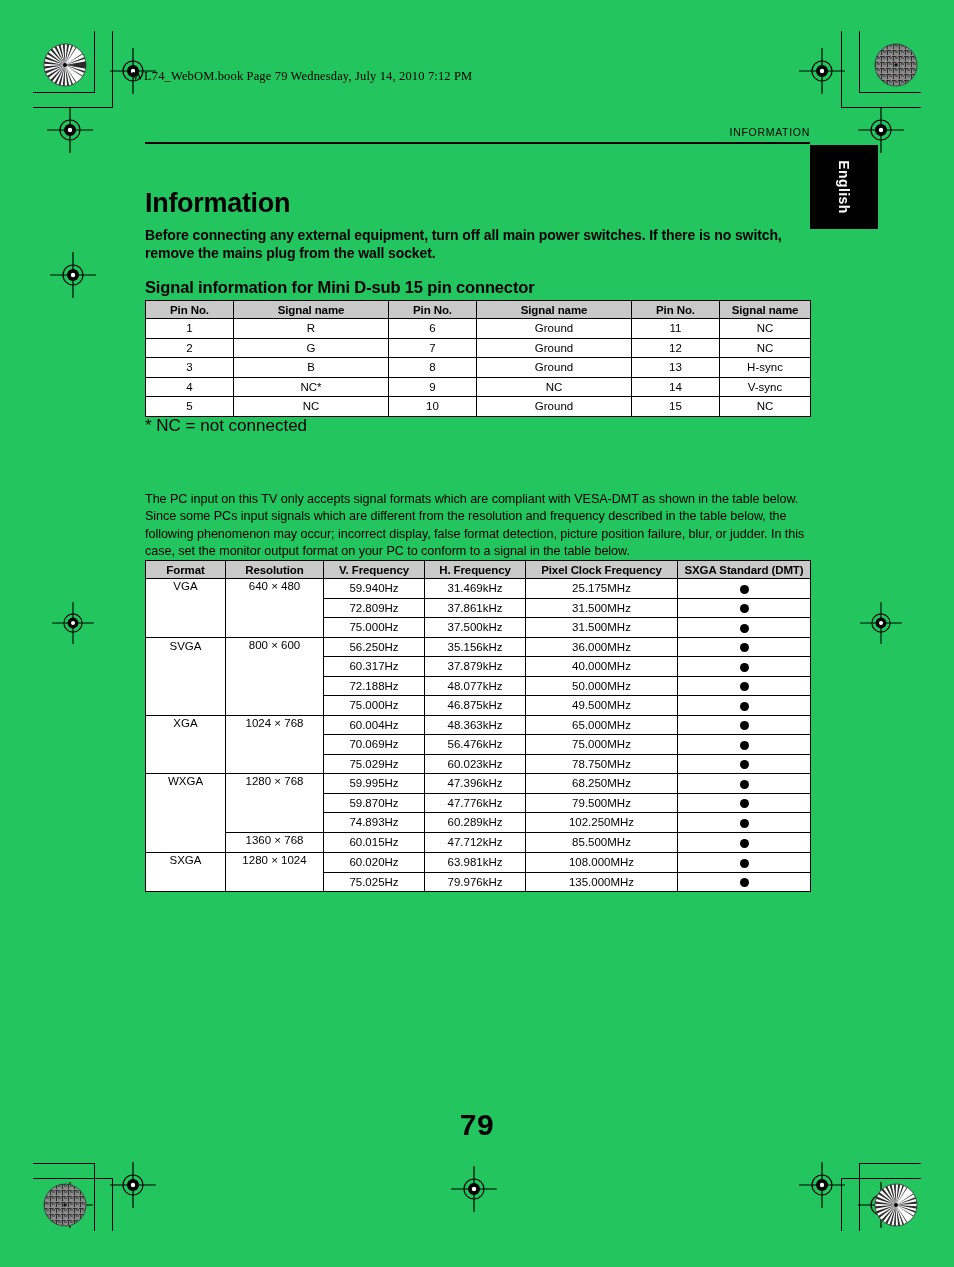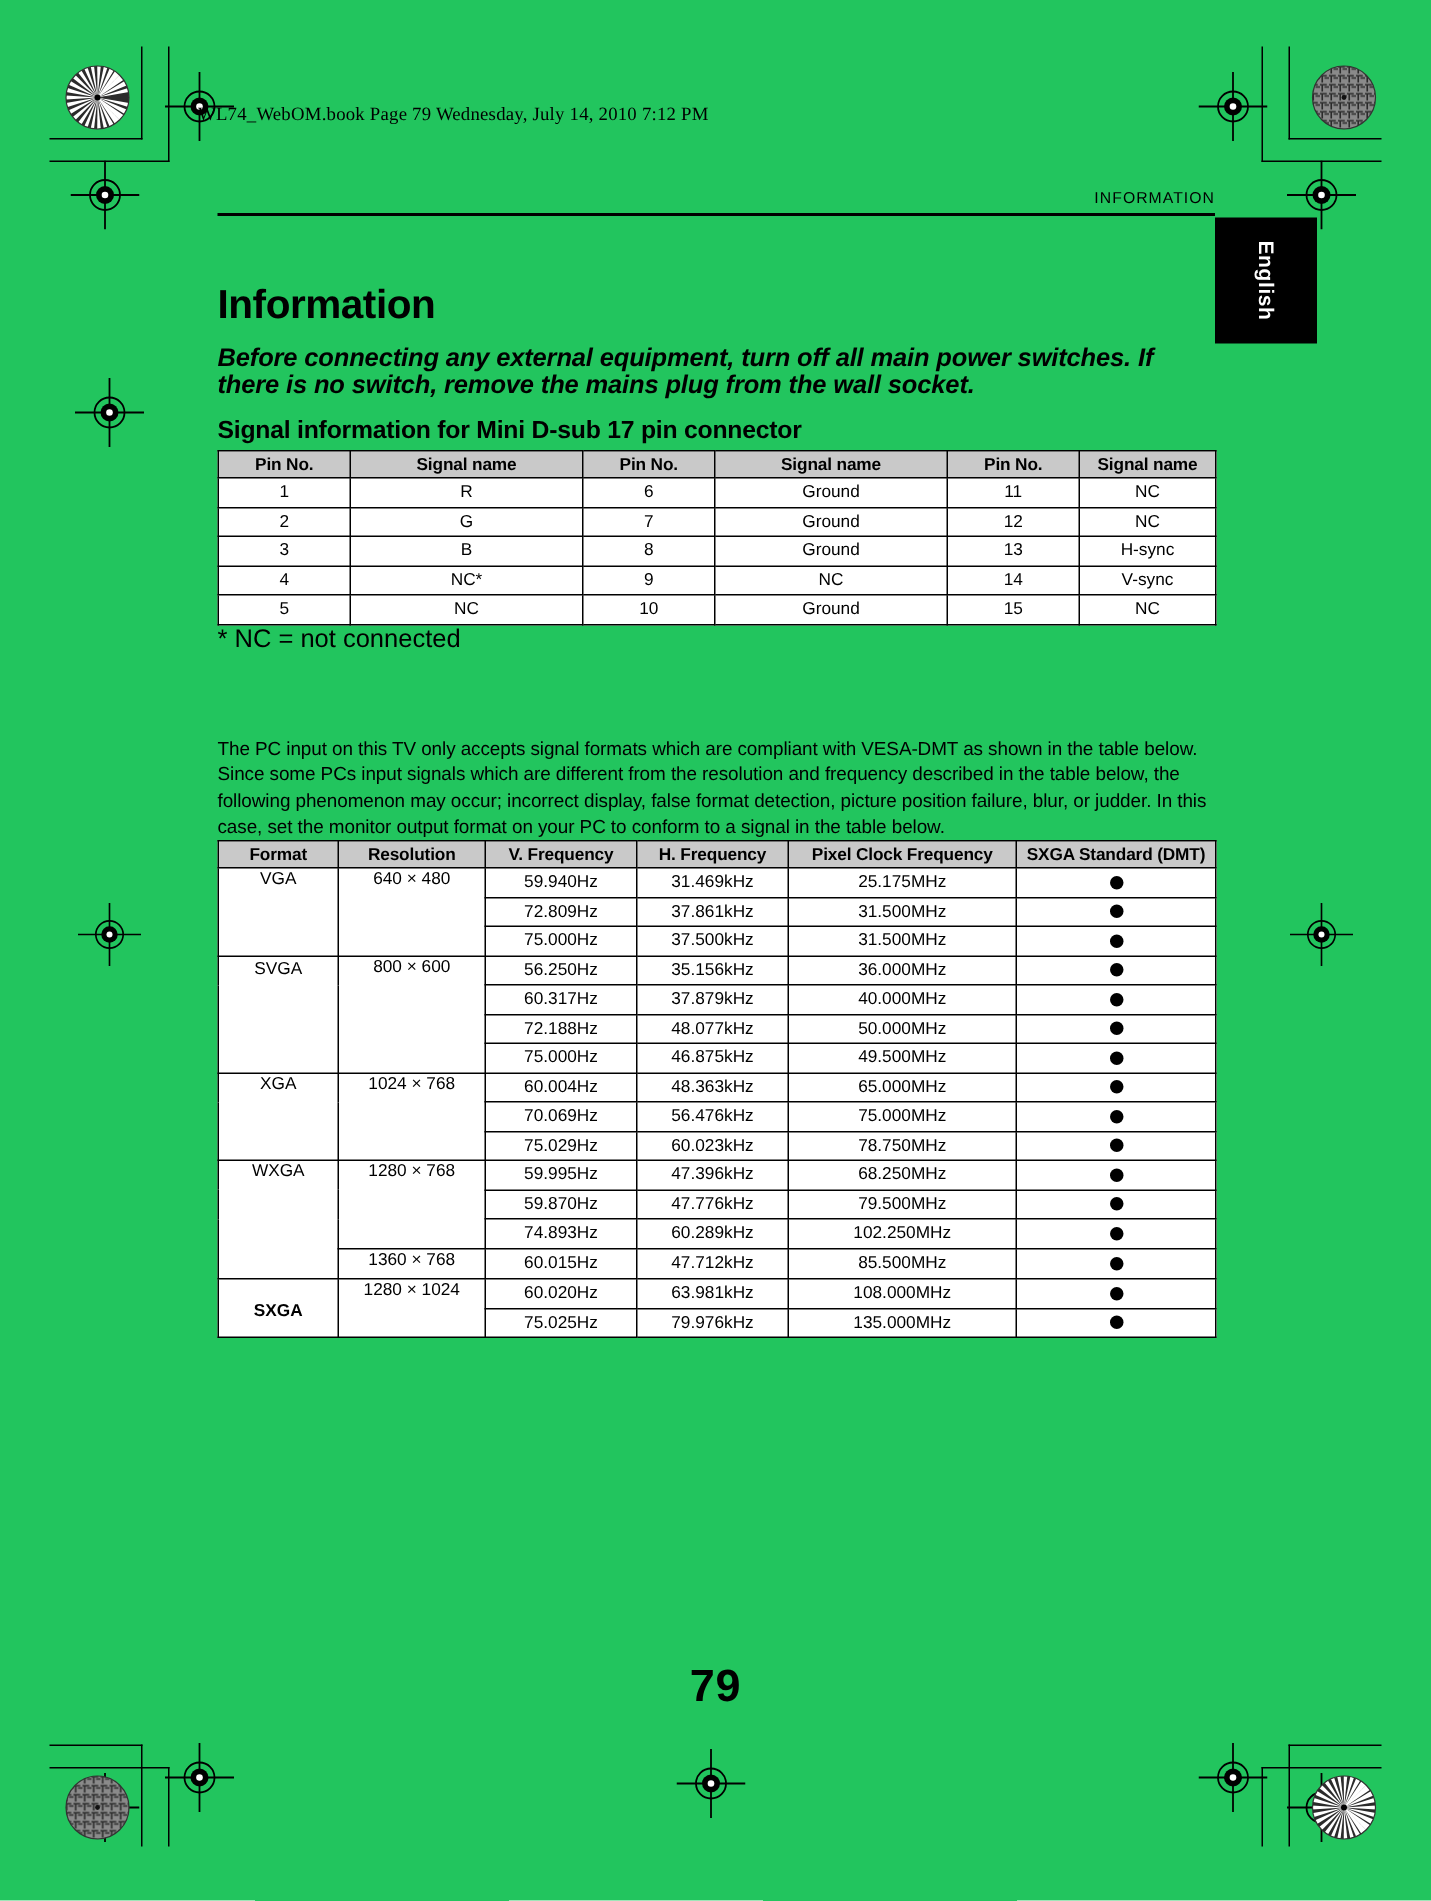--- a/index.html
+++ b/index.html
@@ -87,23 +87,22 @@
     font-size: 27px;
     font-weight: bold;
     letter-spacing: -0.3px;
     color: #000;
   }
   #lead-note {
     position: absolute;
     left: 145px;
     top: 213px;
     width: 665px;
-    font-size: 17px;
+    font-size: 14px;
     font-weight: bold;
-    font-style: italic;
     line-height: 17.5px;
     letter-spacing: -0.1px;
     color: #000;
   }
   .section-heading {
     position: absolute;
     left: 145px;
     font-size: 16.5px;
     letter-spacing: -0.15px;
     color: #000;
@@ -448,21 +447,21 @@
   <div id="head-rule"></div>
 
   <div id="lang-tab">
     <span class="lang-text">English</span>
   </div>
 
   <h1 id="chapter-title">Information</h1>
 
   <p id="lead-note">Before connecting any external equipment, turn off all main power switches. If there is no switch, remove the mains plug from the wall socket.</p>
 
-  <h2 class="section-heading" id="heading-signal">Signal information for Mini D-sub 17 pin connector</h2>
+  <h2 class="section-heading" id="heading-signal">Signal information for Mini D-sub 15 pin connector</h2>
 
   <table class="doc-table" id="pin-table">
     <colgroup>
       <col style="width:88px">
         <col style="width:155px">
       <col style="width:88px">
         <col style="width:155px">
       <col style="width:88px">
         <col style="width:91px">
     </colgroup>
@@ -632,21 +631,21 @@
           <td><span class="dot"></span></td>
         </tr>
         <tr>
           <td rowspan="1" style="vertical-align: top; padding-top: 1px; text-align: center;">1360 × 768</td>
           <td>60.015Hz</td>
           <td>47.712kHz</td>
           <td>85.500MHz</td>
           <td><span class="dot"></span></td>
         </tr>
         <tr>
-          <td rowspan="2" style="vertical-align: top; padding-top: 15px; font-weight: bold;">SXGA</td>
+          <td rowspan="2" style="vertical-align: top; padding-top: 1px;">SXGA</td>
           <td rowspan="2" style="vertical-align: top; padding-top: 1px;">1280 × 1024</td>
           <td>60.020Hz</td>
           <td>63.981kHz</td>
           <td>108.000MHz</td>
           <td><span class="dot"></span></td>
         </tr>
         <tr>
           <td>75.025Hz</td>
           <td>79.976kHz</td>
           <td>135.000MHz</td>

